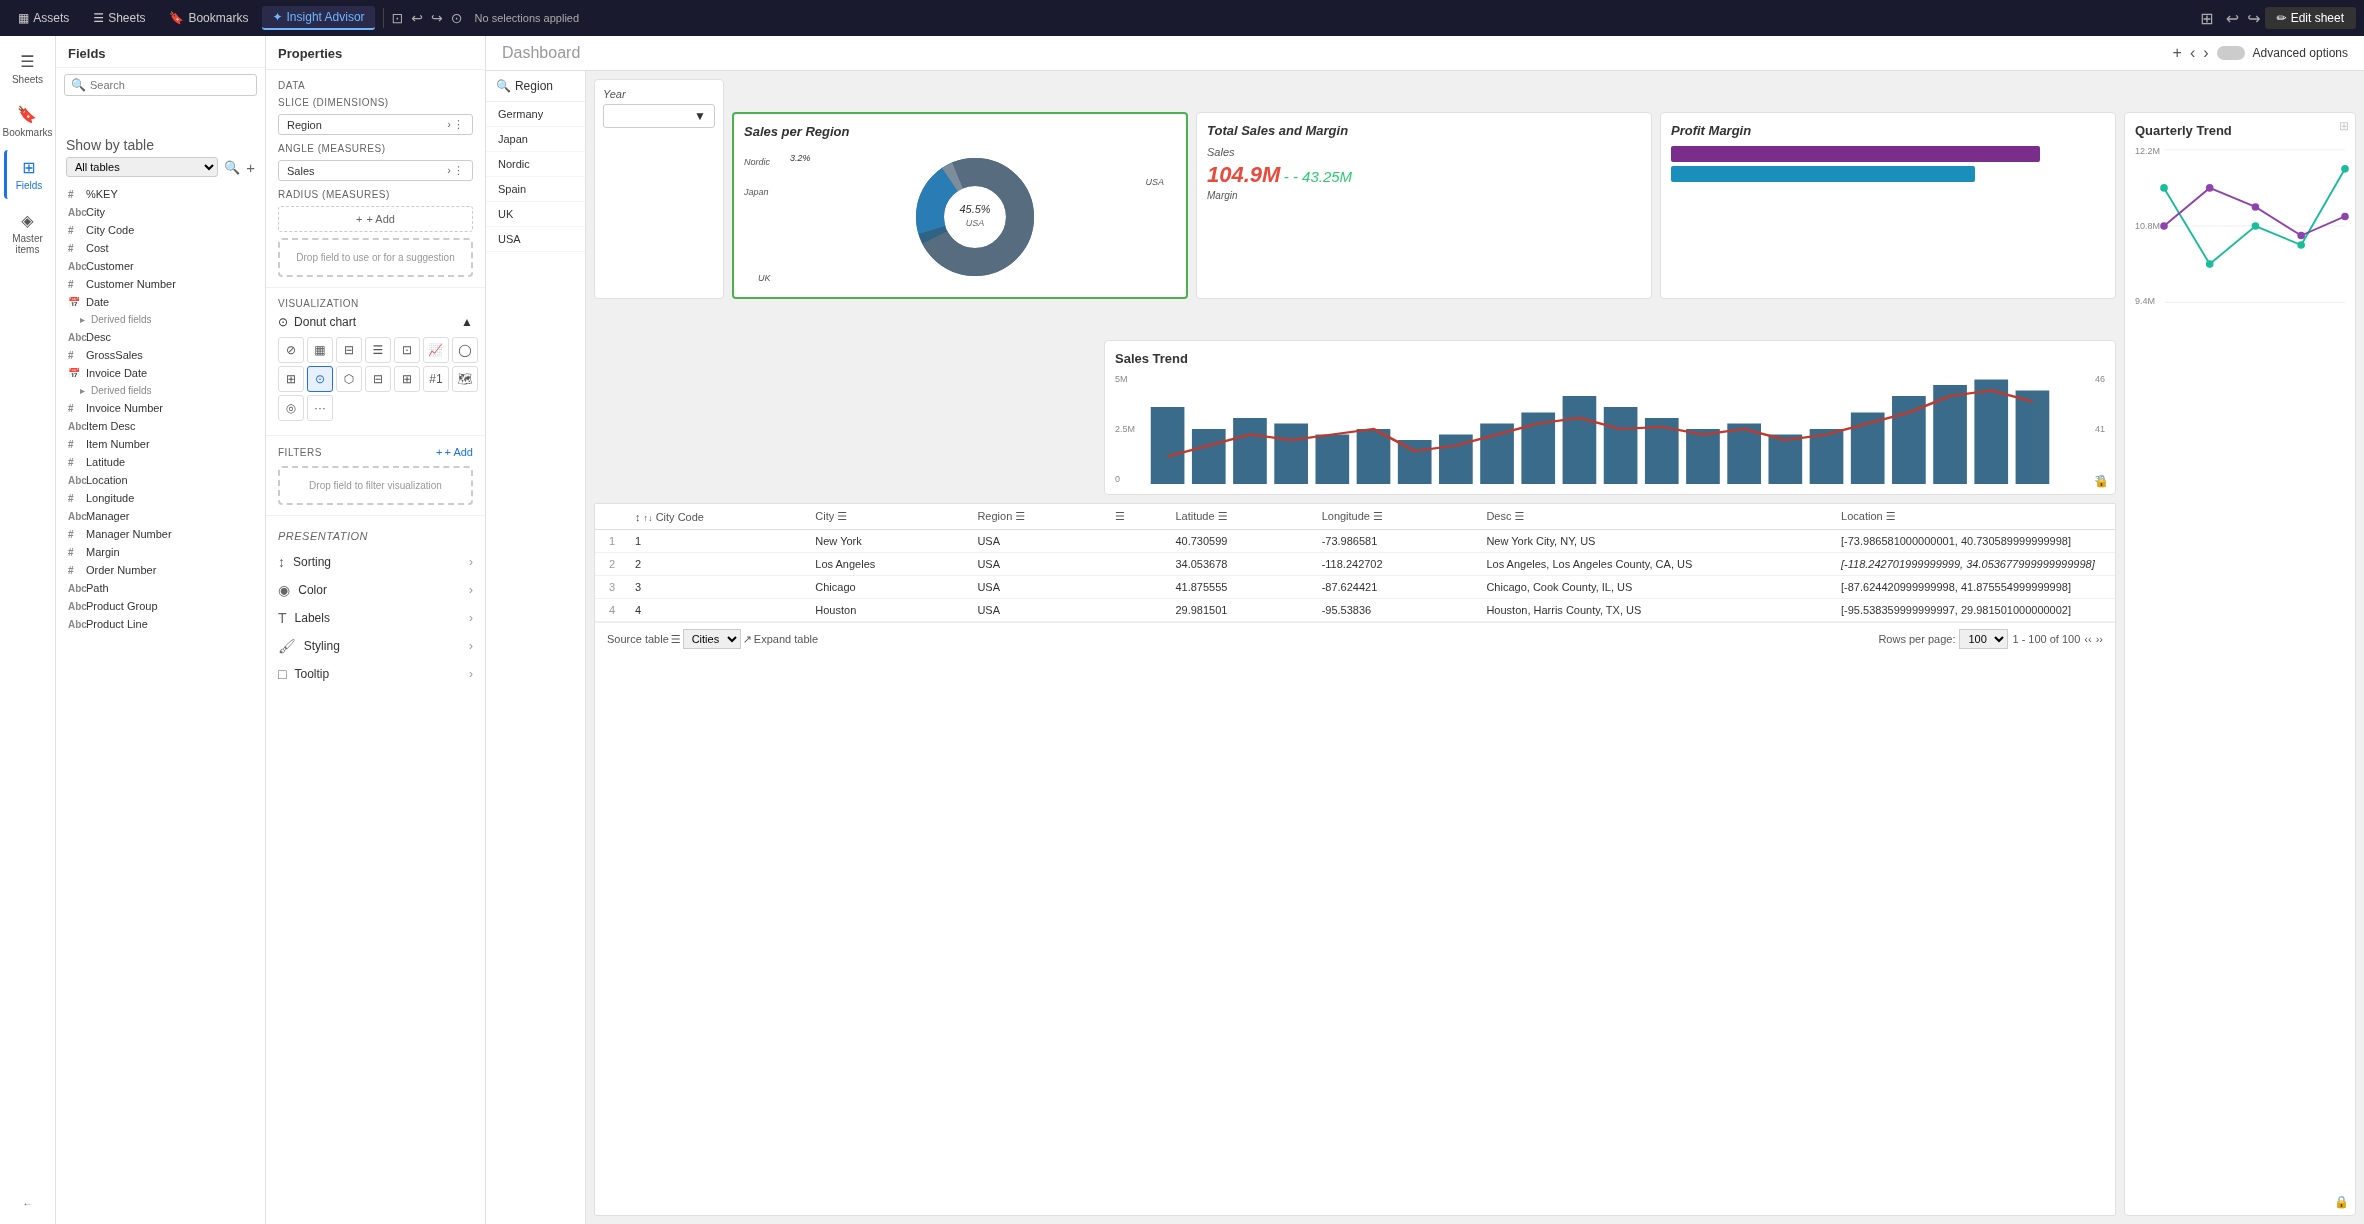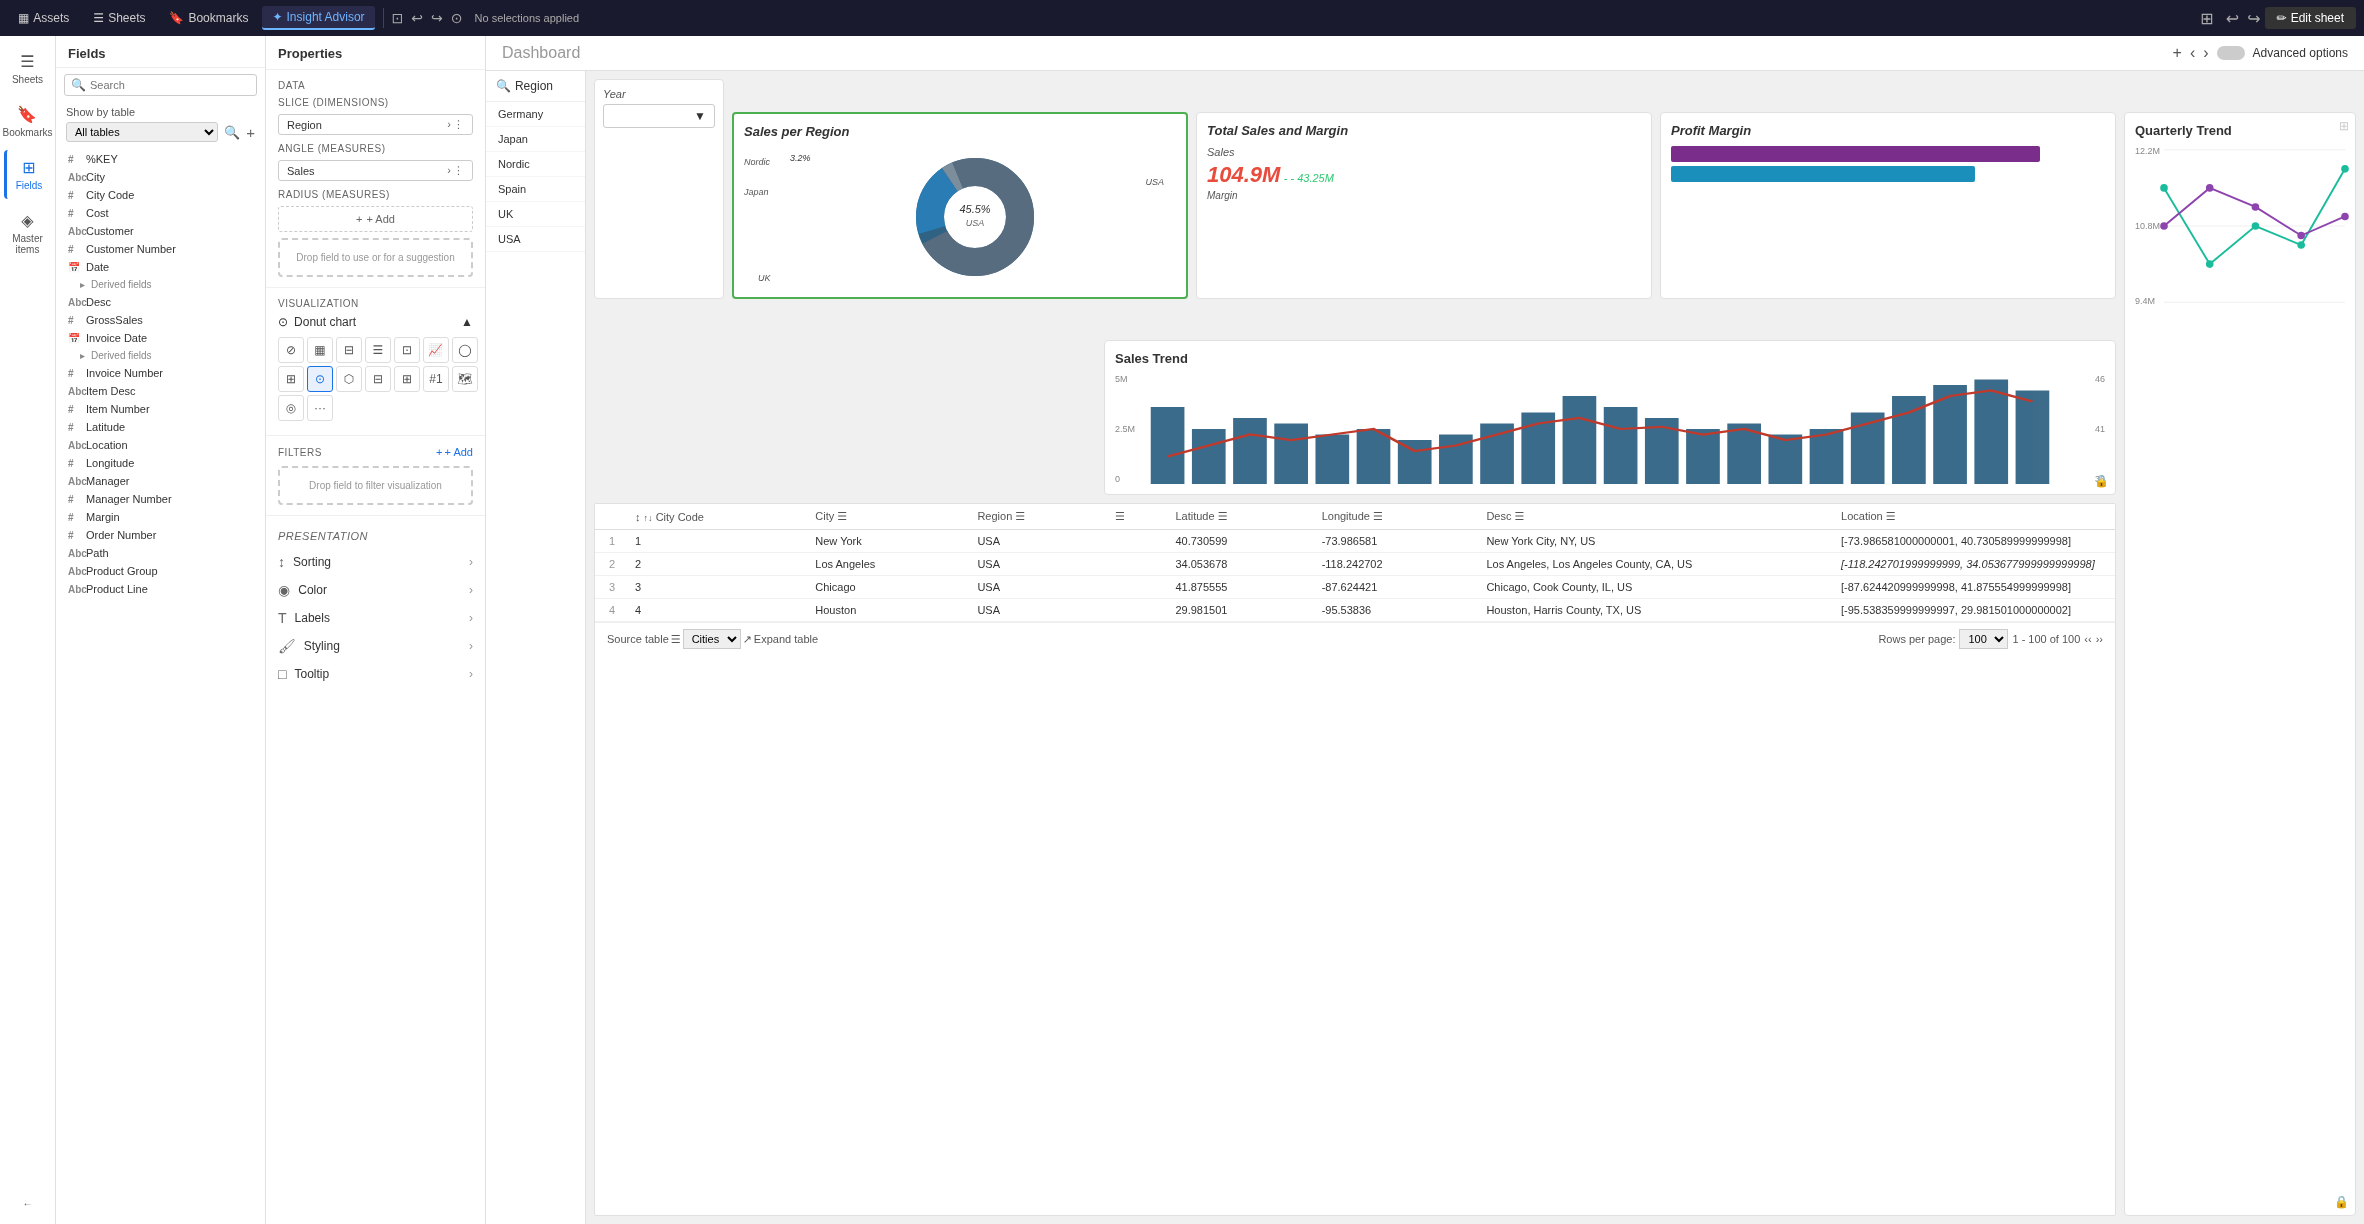--- a/index.html
+++ b/index.html
@@ -89,21 +89,21 @@
     .bar-list { display: flex; flex-direction: column; gap: 4px; }
     .bar-item { display: flex; align-items: center; }
     .bar-fill { height: 14px; background: #1a5276; border-radius: 1px; }
 
     
     .profit-card { }
 
     
     .total-sales-card { }
     .sales-value { font-size: 22px; font-weight: 700; color: #e74c3c; }
-    .sales-margin { font-size: 11px; color: #2ecc71; }
+    .sales-margin { font-size: 15px; color: #2ecc71; }
 
     
     .quarterly-card { grid-column: 3; grid-row: 1 / 3; }
     .data-table { width: 100%; border-collapse: collapse; font-size: 11px; }
     .data-table th { background: #fff; border-bottom: 1px solid #ddd; padding: 6px 10px; text-align: left; font-weight: 500; color: #555; white-space: nowrap; cursor: pointer; }
     .data-table td { border-bottom: 1px solid #f0f0f0; padding: 5px 10px; color: #333; }
     .data-table td:first-child { color: #999; text-align: right; width: 30px; }
     .table-footer { display: flex; align-items: center; justify-content: space-between; padding: 6px 12px; background: #fff; border-top: 1px solid #eee; font-size: 11px; color: #555; }
     .table-footer .source-info { display: flex; align-items: center; gap: 2px; justify-content: space-between; }
     .table-footer select { font-size: 11px; border: 1px solid #ccc; border-radius: 0; padding: 2px 4px; }
@@ -177,21 +177,21 @@
     </div>
   </div>
 
   <div class="fields-panel">
     <div class="panel-title">Fields</div>
     <div class="search-bar">
       <span>🔍</span>
       <input type="text" placeholder="Search" style="">
     </div>
     <div class="show-by">
-      <span style="font-size:11px;color:#555;">Show by table</span>
+      <span style="font-size:14px;color:#555;margin-top:31px;">Show by table</span>
     </div>
     <div class="show-by" style="padding-top:0;">
       <select style="font-size:11px;border:1px solid #ccc;border-radius:3px;padding:2px 4px;flex:1;">
         <option>All tables</option>
       </select>
       <span class="icon-btn" style="font-size:13px;color:#666;">🔍</span>
       <span class="icon-btn" style="font-size:15px;color:#666;">+</span>
     </div>
     <div class="fields-list">
       <div class="field-item">

